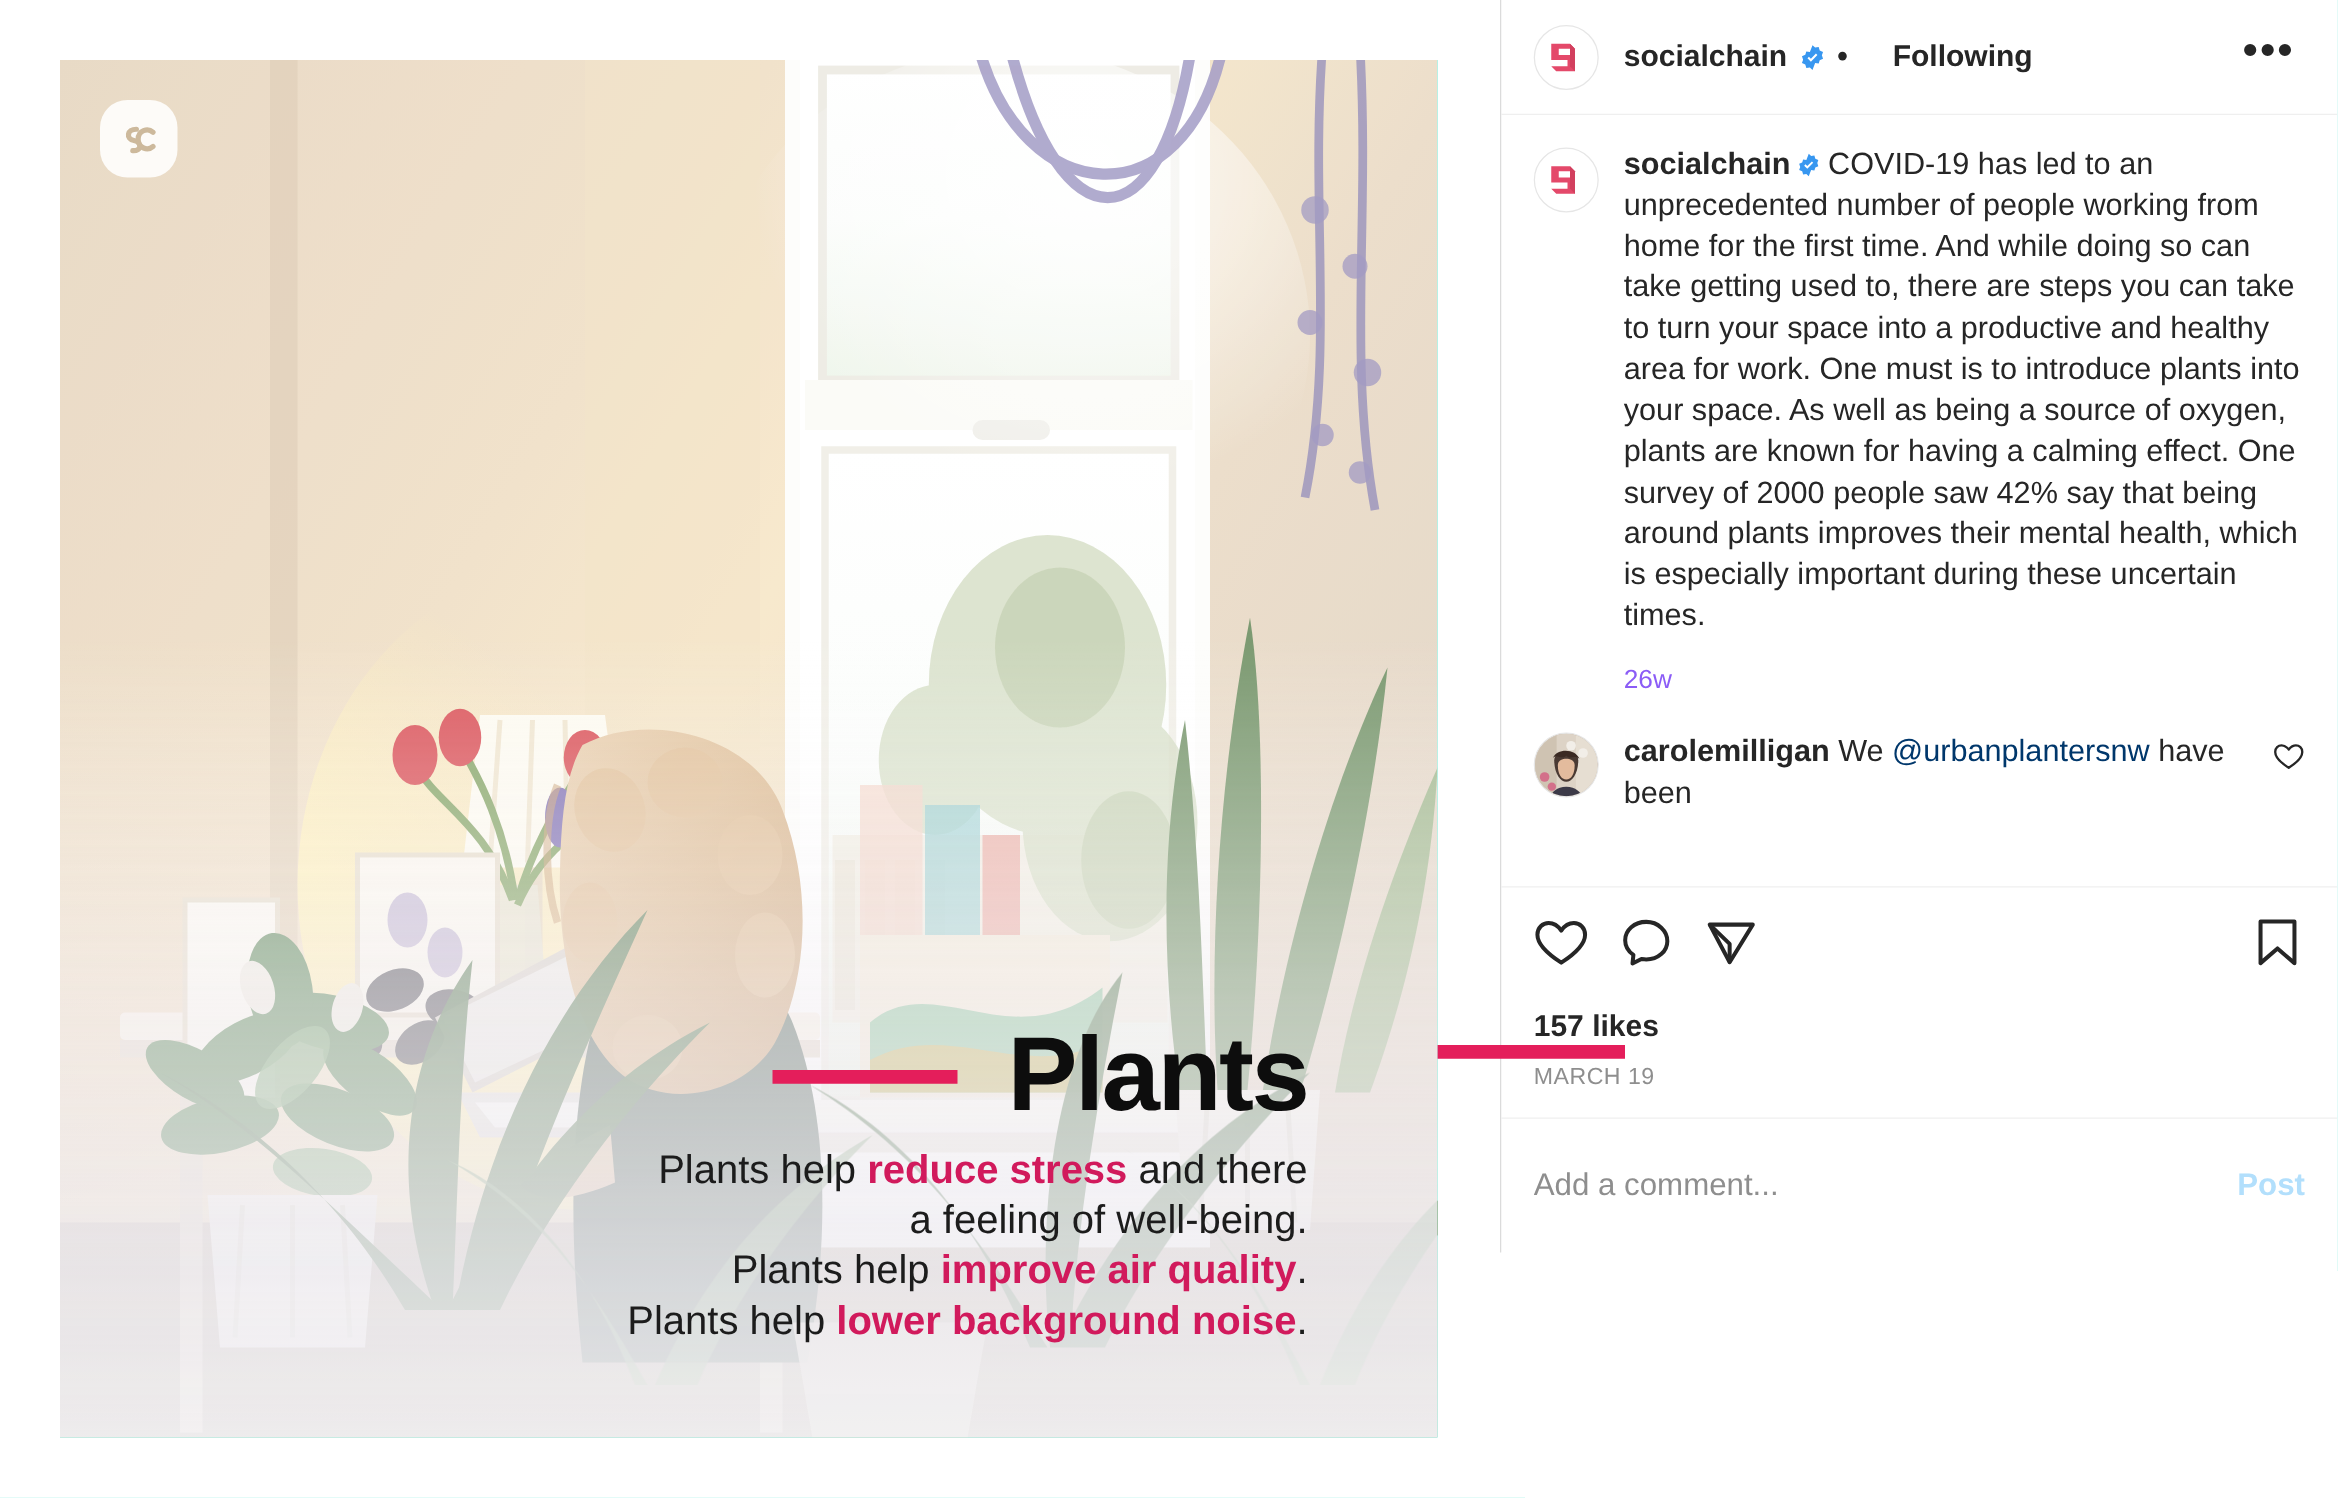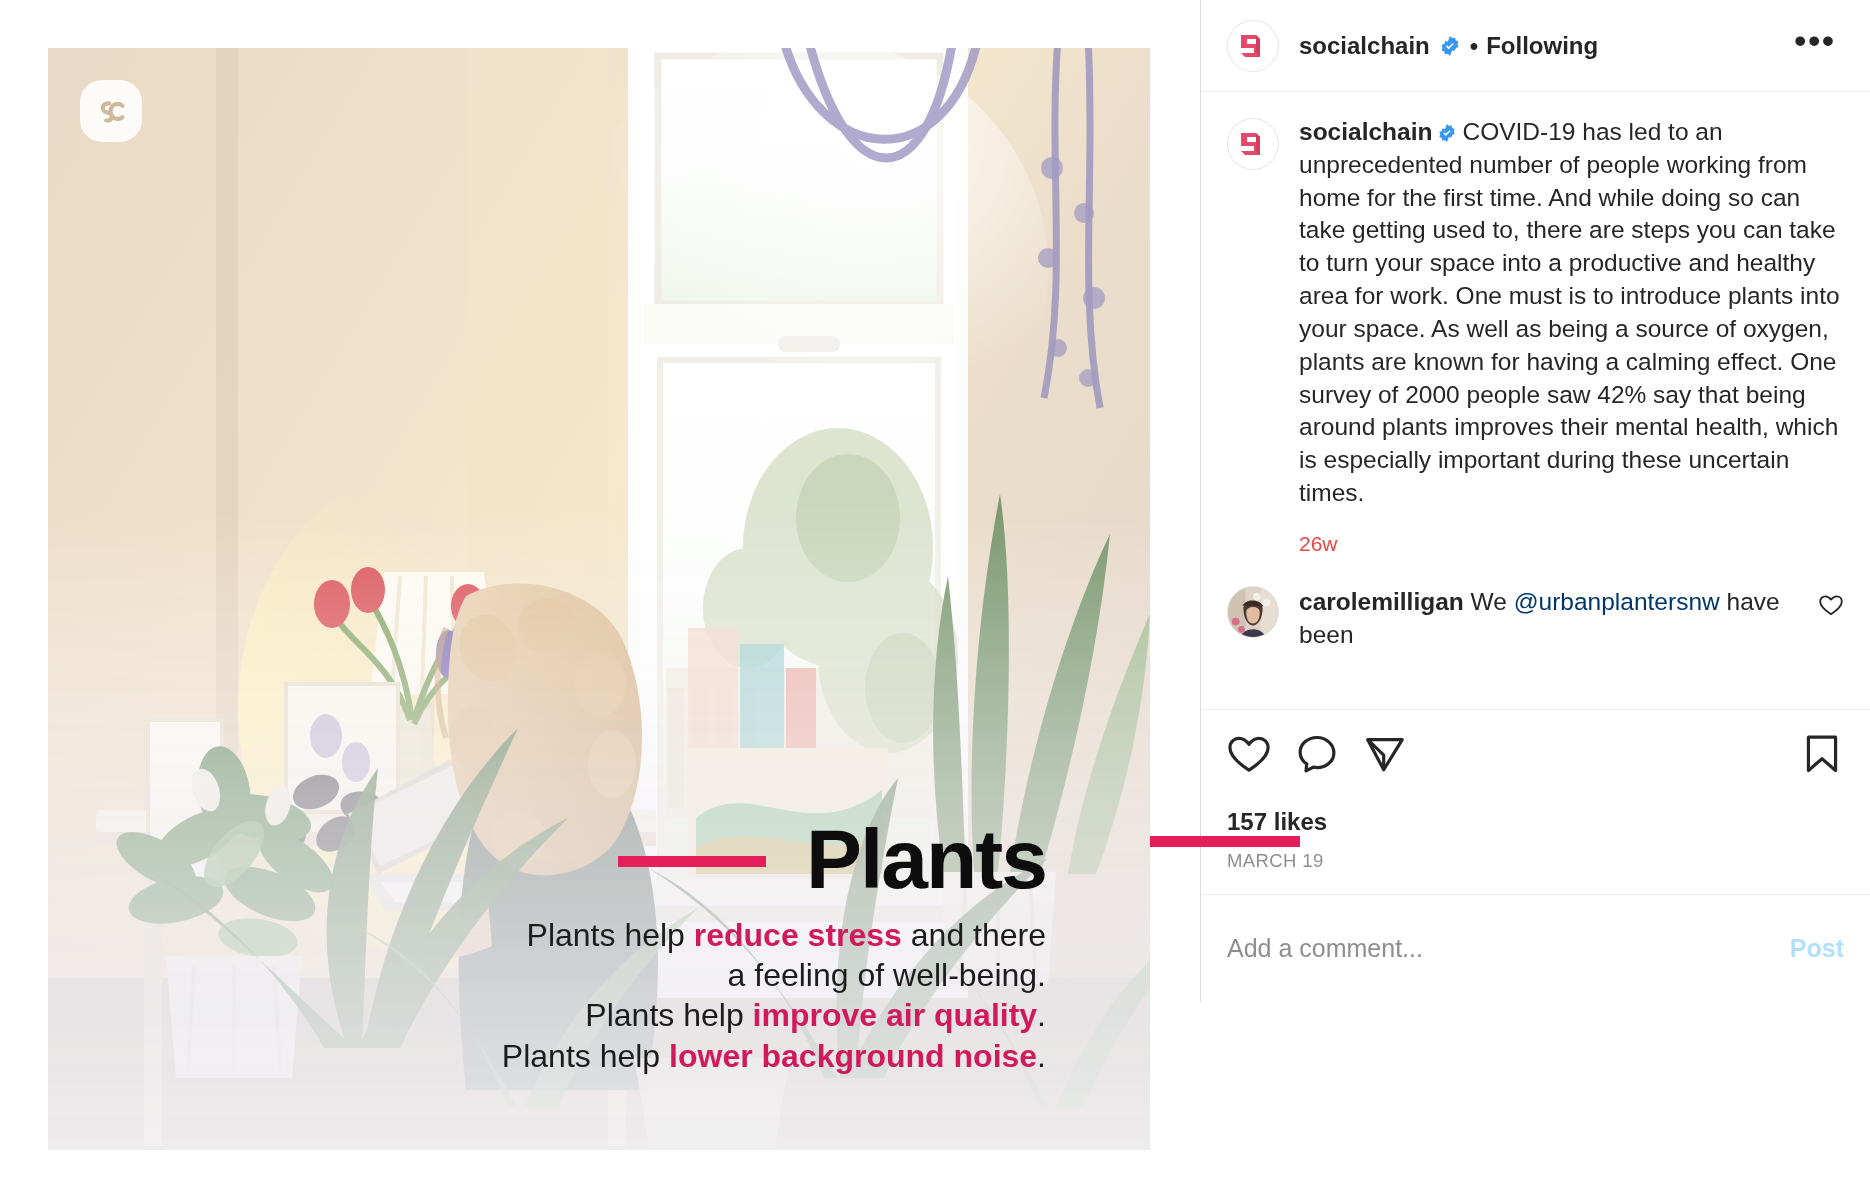--- a/index.html
+++ b/index.html
@@ -132,21 +132,21 @@
   }
   .hdr-username { font-weight: 700; }
   .verified {
     width: 22px; height: 22px;
     margin: 0 7px 0 9px;
     flex: 0 0 22px;
     display:inline-block;
   }
   .verified svg { display:block; width: 22px; height: 22px; }
   .dot-sep { color: #262626; font-weight: 700; margin: 0 8px 0 2px; }
-  .following { font-weight: 700; color: #262626; }
+  .following { font-weight: 700; color: #262626; margin-left: 28px; }
   .more-btn {
     margin-left: auto;
     color: #262626;
     font-size: 34px;
     line-height: 14px;
     letter-spacing: 2px;
     padding: 0 12px 12px 12px;
     font-weight: 700;
     cursor: pointer;
     user-select: none;
@@ -183,21 +183,21 @@
   .cap-verified {
     width: 20px; height: 20px;
     display: inline-block;
     vertical-align: -3px;
     margin: 0 5px 0 5px;
   }
   .cap-verified svg { display:block; width:20px; height:20px; }
   .timeago {
     margin: 22px 0 0 72px;
     font-size: 21px;
-    color: #ef4444;
+    color: #8b5cf6;
   }
 
   .comment-row {
     display: flex; align-items: flex-start;
     margin-top: 30px;
     padding-bottom: 2px;
   }
   .c-avatar {
     width: 52px; height: 52px;
     border-radius: 50%;

